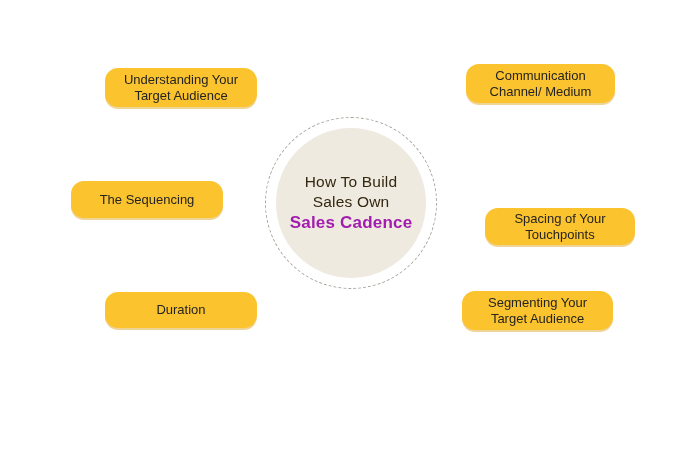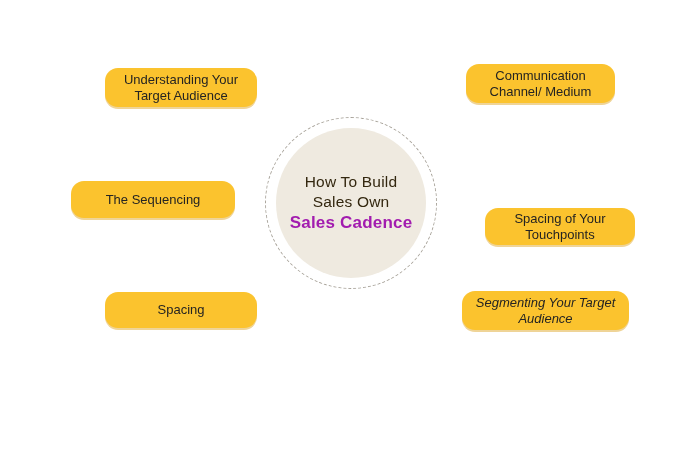--- a/index.html
+++ b/index.html
@@ -63,24 +63,24 @@
     text-align: center;
     color: #252422;
     font-size: 13px;
     font-weight: 500;
     line-height: 16px;
     box-sizing: border-box;
     padding: 4px 8px;
   }
   .node-understanding { left: 105px; top: 68px;  width: 152px; height: 39px; }
   .node-communication { left: 466px; top: 64px;  width: 149px; height: 39px; }
-  .node-sequencing    { left: 71px;  top: 181px; width: 164px; height: 37px; }
+  .node-sequencing    { left: 71px;  top: 181px; width: 152px; height: 37px; }
   .node-spacing       { left: 485px; top: 180px; width: 150px; height: 37px; margin-top: 28px; }
   .node-duration      { left: 105px; top: 292px; width: 152px; height: 36px; }
-  .node-segmenting    { left: 462px; top: 291px; width: 167px; height: 39px; font-style: italic; }
+  .node-segmenting    { left: 462px; top: 291px; width: 151px; height: 39px; }
   .node-content       { left: 258px; top: 352px; width: 200px; height: 38px; }
 </style>
 </head>
 <body>
 
 <div class="canvas">
 
   <div class="dashed-ring"></div>
   <div class="center-circle">
     <div class="center-line">How To Build</div>
@@ -98,21 +98,21 @@
 
   <div class="node node-sequencing">
     <span>The Sequencing</span>
   </div>
 
   <div class="node node-spacing">
     <span>Spacing of Your Touchpoints</span>
   </div>
 
   <div class="node node-duration">
-    <span>Spacing</span>
+    <span>Duration</span>
   </div>
 
   <div class="node node-segmenting">
     <span>Segmenting Your Target Audience</span>
   </div>
 
 
 </div>
 
 </body></html>

